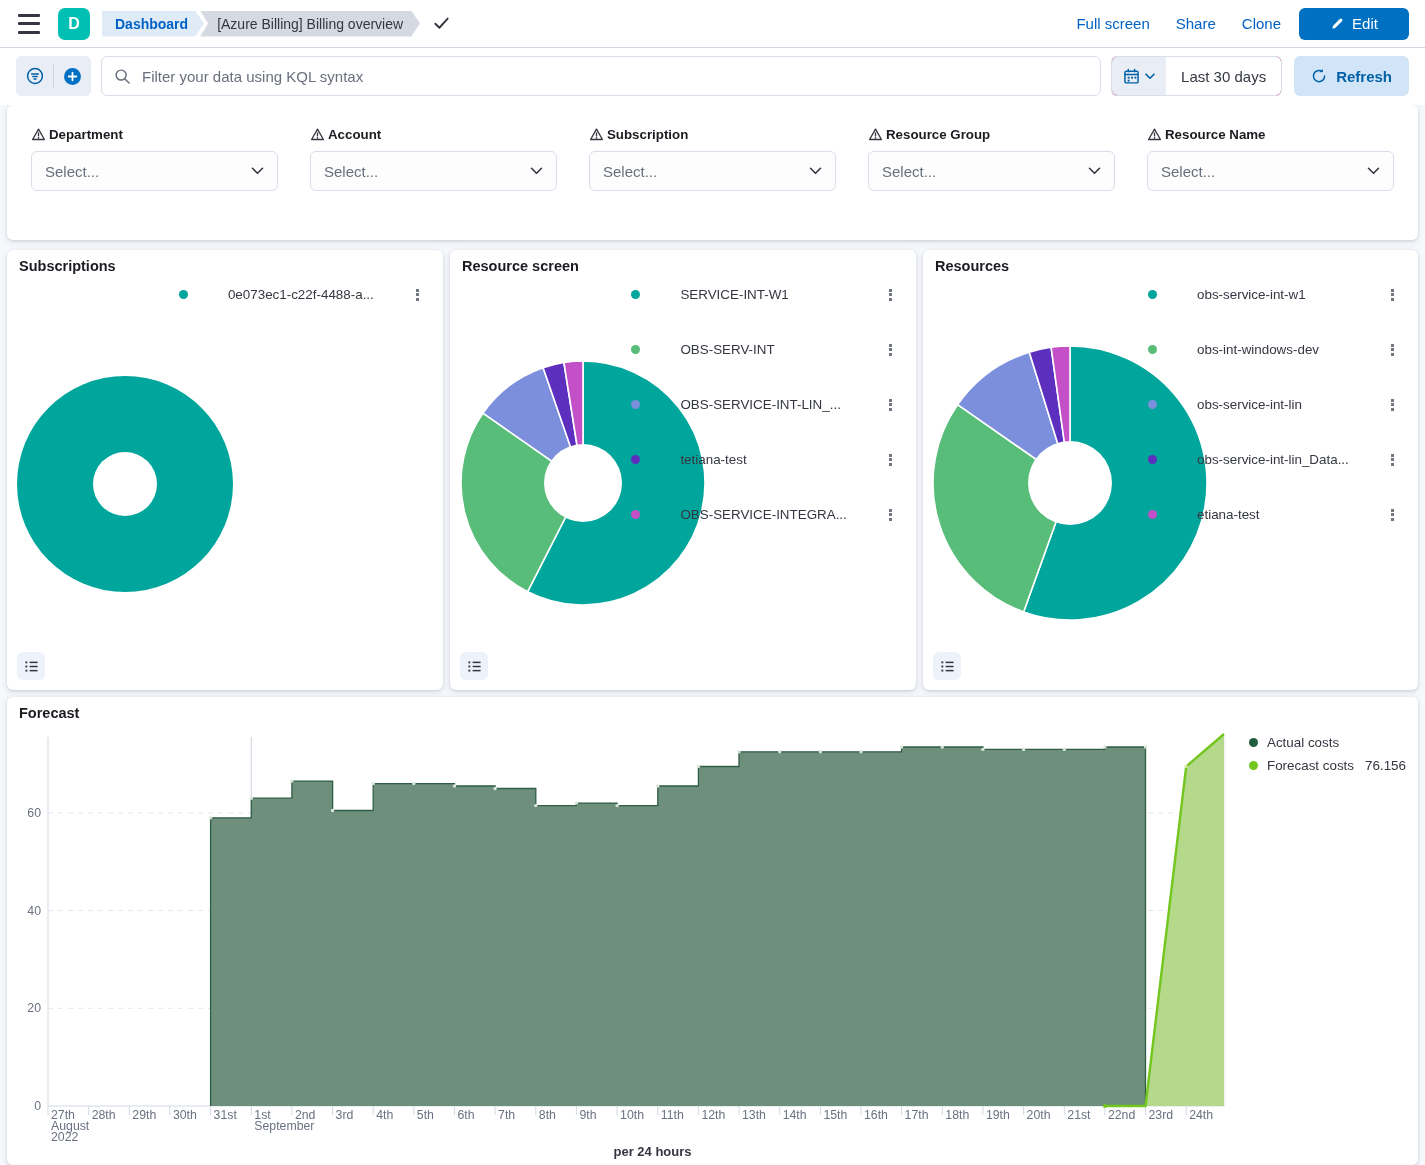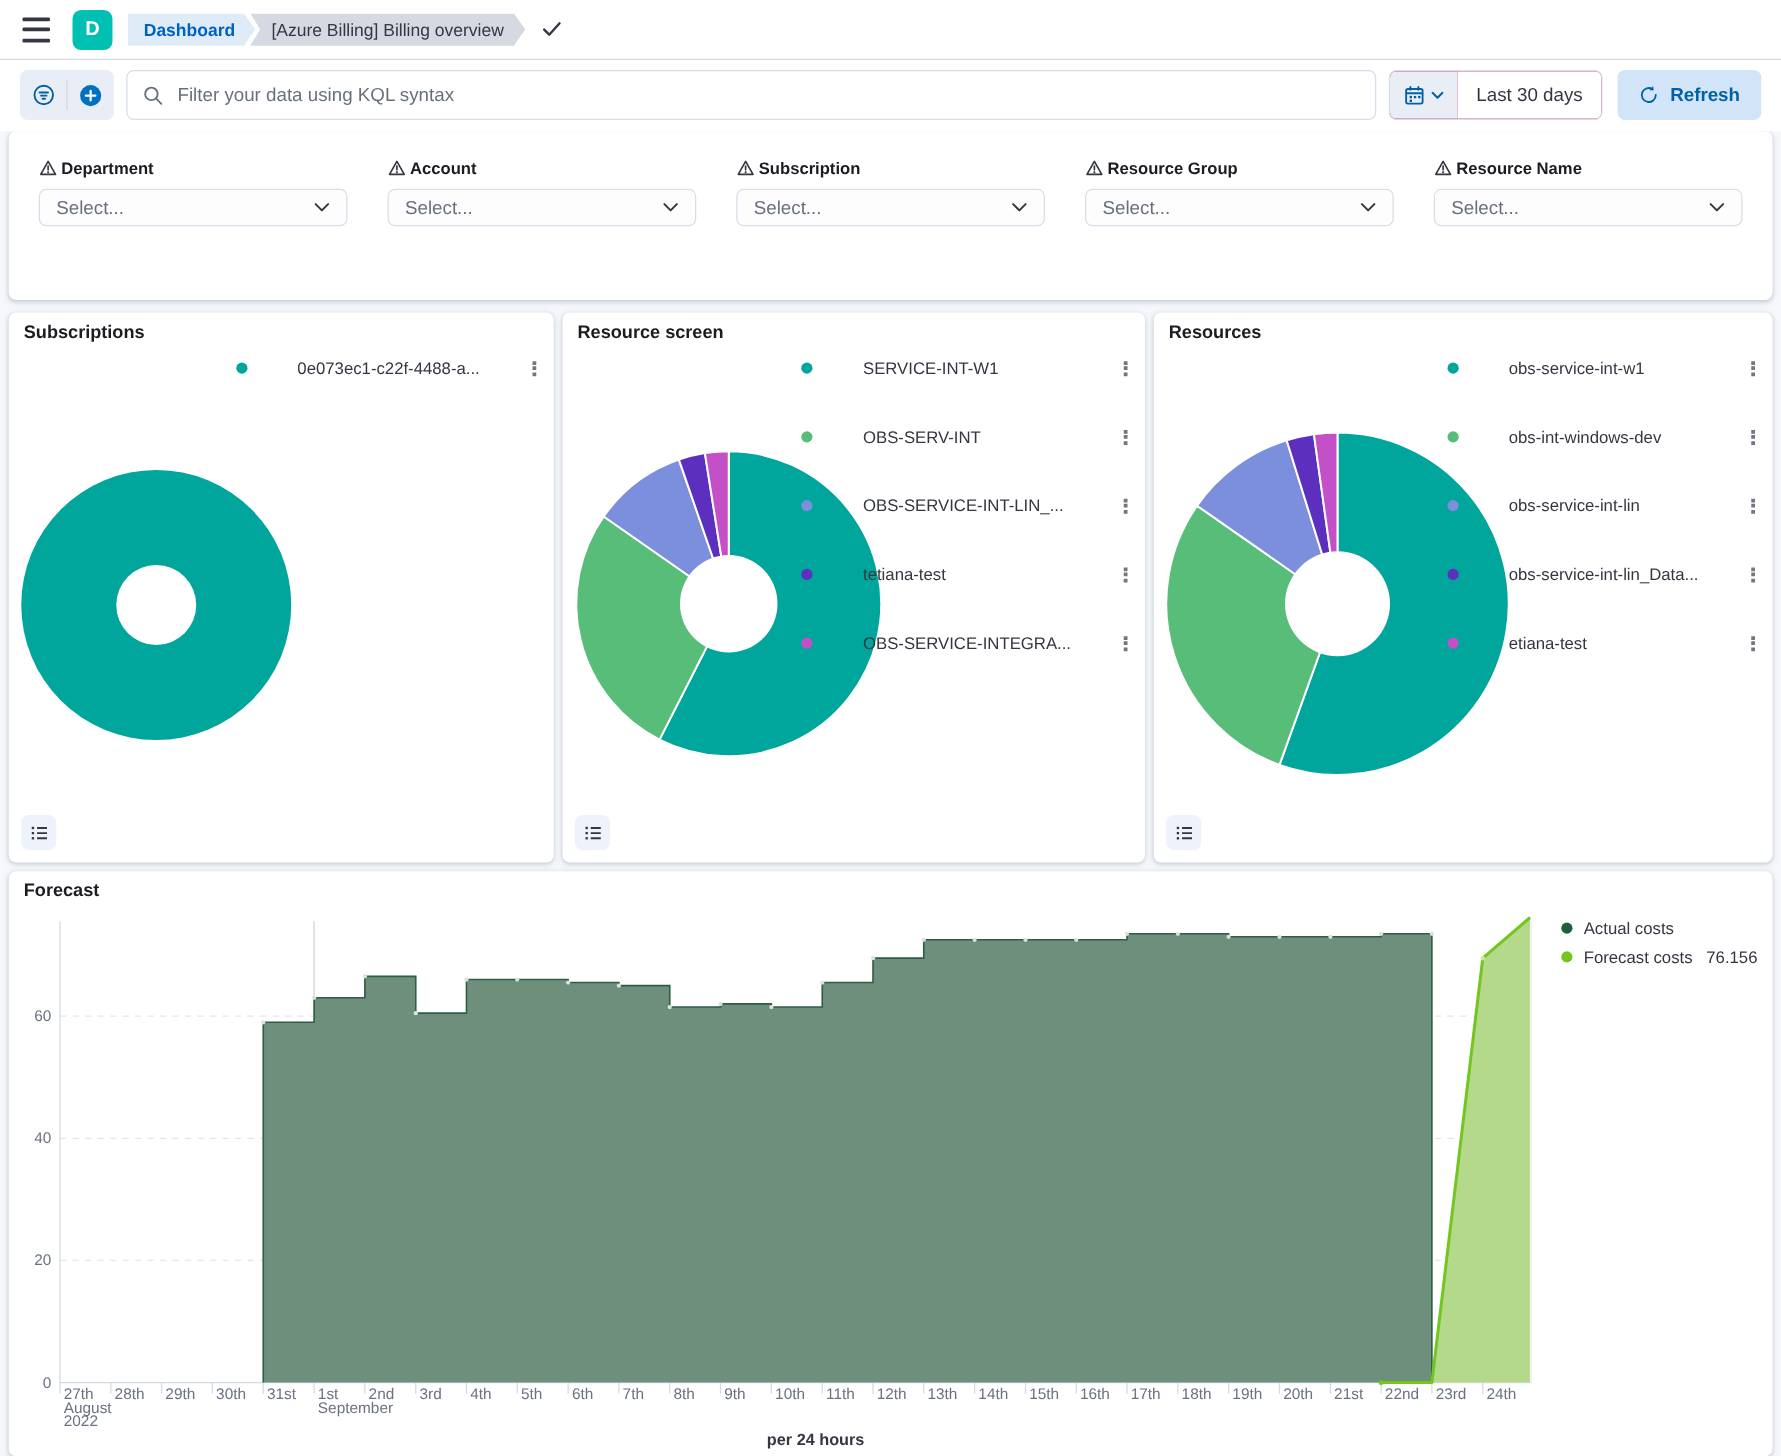--- a/index.html
+++ b/index.html
@@ -55,31 +55,31 @@
   .refresh-btn { height:40px; padding:0 17px; margin-left:2px; background:#d2e5f8; color:#0061a6;
     border:none; border-radius:6px; font-size:15px; font-weight:600; font-family:inherit;
     display:flex; align-items:center; gap:9px; cursor:pointer; }
   
   .filters-panel { margin:0 7px; height:135px; background:#fff; border-radius:6px;
     box-shadow:0 1px 3px rgba(109,120,140,.25), 0 2px 7px rgba(109,120,140,.12);
     padding:22px 24px 0; display:grid; grid-template-columns:repeat(5,247px); column-gap:32px;
     position:relative; z-index:4; }
   .filter-label { display:flex; align-items:center; gap:3px; font-size:13.3px; font-weight:700;
     color:#1a1c21; margin-bottom:9px; }
-  .select { height:30px; border:1px solid #d8dee9; border-radius:6px; background:#fdfdfe;
+  .select { height:40px; border:1px solid #d8dee9; border-radius:6px; background:#fdfdfe;
     display:flex; align-items:center; justify-content:space-between; padding:0 13px;
     font-size:15px; color:#69707d; cursor:pointer; }
   
   .charts-row { display:flex; gap:7px; margin:10px 7px 0; height:440px; }
   .panel { position:relative; background:#fff; border-radius:6px;
     box-shadow:0 1px 3px rgba(109,120,140,.25), 0 2px 7px rgba(109,120,140,.12); }
   .p1 { width:436px; } .p2 { width:466px; } .p3 { flex:1; }
   .panel h3 { position:absolute; top:8px; left:12px; margin:0; font-size:14.5px; font-weight:700; color:#1a1c21; z-index:2; }
   .pie-holder { position:absolute; inset:0; }
-  .pie-legend { position:absolute; top:37px; right:12px; z-index:2;
+  .pie-legend { position:absolute; top:37px; right:22px; z-index:2;
     display:grid; grid-template-columns:auto auto auto; column-gap:9px; row-gap:8px;
     align-items:center; justify-items:start;gap:40px; }
   .lg-dot { width:9px; height:9px; border-radius:50%; display:inline-block; }
   .lg-label { font-size:13.4px; color:#343741; cursor:pointer; white-space:nowrap; }
   .lg-menu { justify-self:end; display:flex; flex-direction:column; gap:1.5px; cursor:pointer; padding:1px 2px; }
   .lg-menu i { display:block; width:3.2px; height:3px; background:#717680; }
   .list-btn { position:absolute; left:10px; bottom:10px; width:28px; height:28px; border:none;
     border-radius:6px; background:#eef2fa; display:flex; align-items:center; justify-content:center;
     cursor:pointer; z-index:2; }
   
@@ -107,20 +107,31 @@
       <div class="logo">D</div>
       <nav class="breadcrumbs">
         <span class="crumb crumb-blue">Dashboard</span>
         <span class="crumb crumb-gray">[Azure Billing] Billing overview</span>
         <span class="check-icon">
           <svg width="17" height="17" viewBox="0 0 16 16">
               <path d="M2.2 8.2 L6 12 L13.8 3.4" fill="none" stroke="#343741" stroke-width="1.8" stroke-linecap="round" stroke-linejoin="round"></path>
             </svg>
         </span>
       </nav>
+    </div>
+    <div class="nav-right">
+      <a>Full screen</a>
+      <a>Share</a>
+      <a>Clone</a>
+      <button class="edit-btn">
+        <svg width="14" height="14" viewBox="0 0 16 16">
+            <path d="M11.2 2.3a1.7 1.7 0 0 1 2.4 0l.1.1a1.7 1.7 0 0 1 0 2.4L6 12.5l-3.3.8.8-3.3 7.7-7.7z" fill="#ffffff"></path>
+          </svg>
+        <span>Edit</span>
+      </button>
     </div>
   </header>
 
   <div class="querybar">
     <div class="filter-group">
       <button class="fg-btn">
         <svg width="18" height="18" viewBox="0 0 18 18">
           <circle cx="9" cy="9" r="7.4" fill="none" stroke="#0061a6" stroke-width="1.5"></circle>
           <line x1="5.6" y1="7" x2="12.4" y2="7" stroke="#0061a6" stroke-width="1.5" stroke-linecap="round"></line>
           <line x1="6.8" y1="9.5" x2="11.2" y2="9.5" stroke="#0061a6" stroke-width="1.5" stroke-linecap="round"></line>

